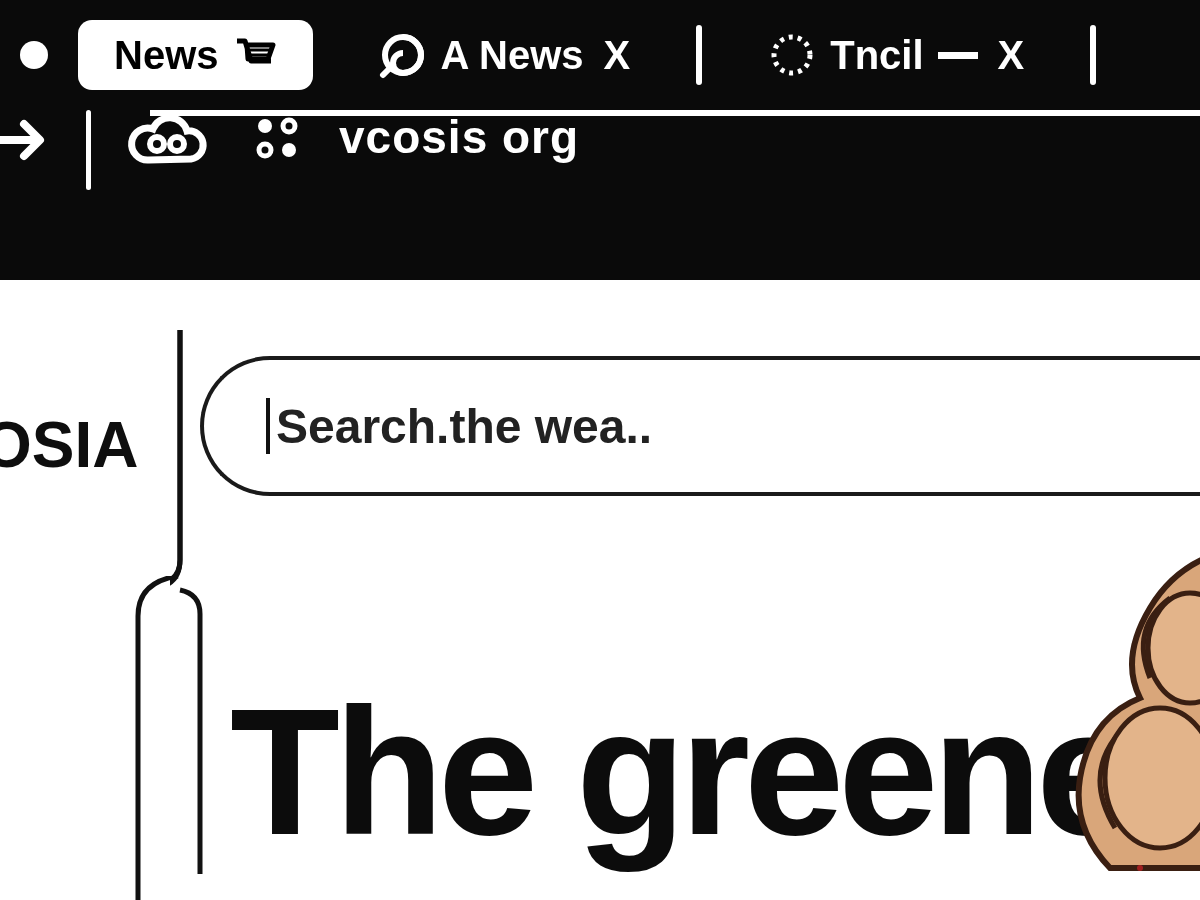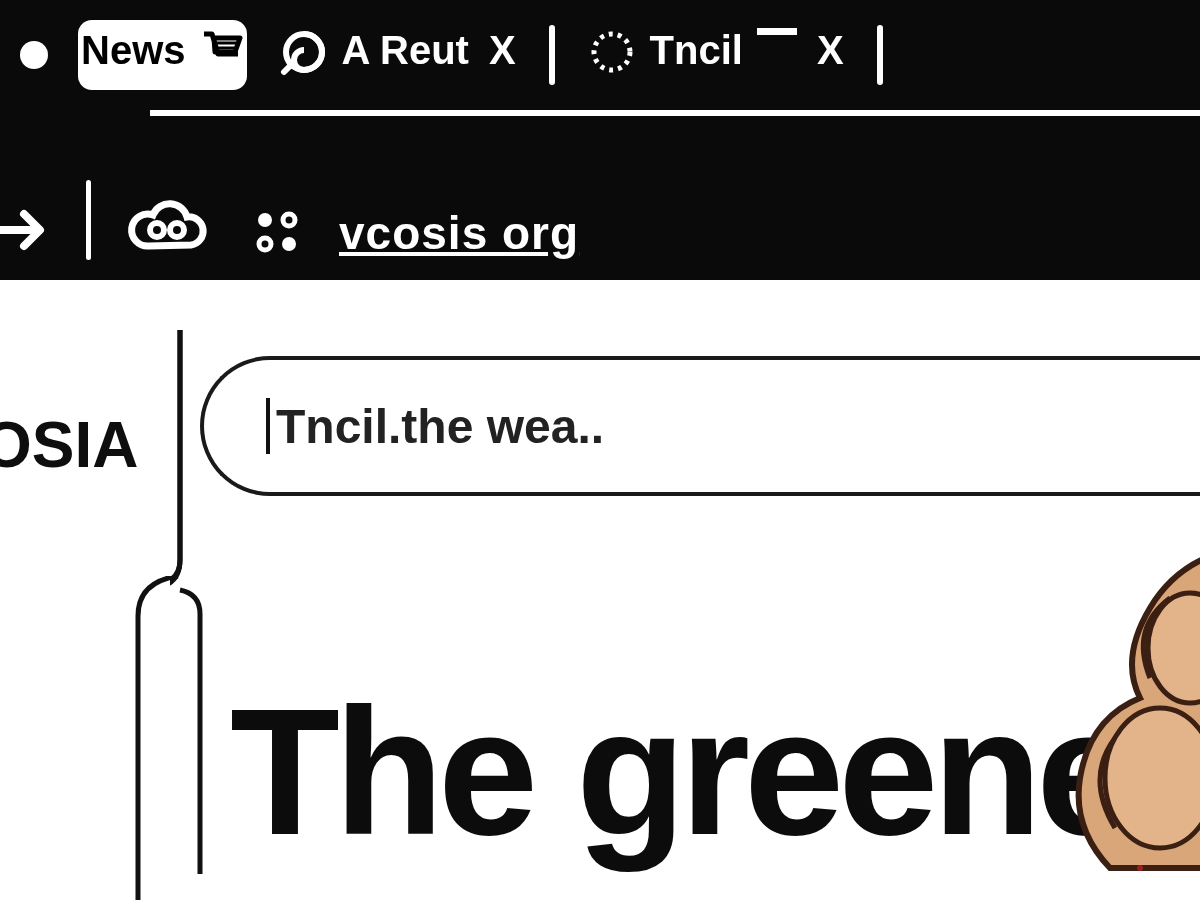--- a/index.html
+++ b/index.html
@@ -25,23 +25,23 @@
     height: 110px;
     padding-left: 20px;
     gap: 30px;
   }
   .dot {
     width: 28px; height: 28px; border-radius: 50%;
     background: #fff;
     flex-shrink: 0;
   }
   .tab {
-    display: flex; align-items: flex-start;
+    display: flex; align-items: center;
     gap: 14px;
-    padding: 8px 3px;
+    padding: 8px 36px;
     height: 70px;
     font-size: 40px;
     font-weight: 700;
     color: #fff;
     white-space: nowrap;
   }
   .tab.active {
     background: #fff;
     color: #000;
     border-radius: 14px;
@@ -52,25 +52,24 @@
   .tab-sep { width: 6px; height: 60px; background: #fff; border-radius:3px; }
 
   .tab-underline {
     position: absolute;
     left: 150px; right: 0; top: 110px;
     height: 6px; background: #fff;
   }
 
   
   .addr-row {
-    display: flex; align-items: flex-end;
+    display: flex; align-items: flex-start;
     height: 150px;
     padding-left: 0;
     gap: 34px;
-    text-decoration: underline;
   }
   .fwd-arrow {
     width: 60px; height: 60px;
     display:flex; align-items:center; justify-content:center;
     margin-left: -8px;
   }
   .vsep { width: 5px; height: 80px; background:#fff; border-radius:3px; }
   .cloud-icon, .dots-icon { display:flex; align-items:center; justify-content:center; }
   .addr-text {
     font-size: 46px;
@@ -167,21 +166,21 @@
     </div>
 
     <div class="tab">
       <span class="ticon">
         <svg width="48" height="48" viewBox="0 0 48 48">
           <circle cx="24" cy="24" r="18" fill="none" stroke="#fff" stroke-width="6"></circle>
           <path d="M24 6 a18 18 0 0 1 0 36 a10 10 0 0 1 0 -20" fill="none" stroke="#fff" stroke-width="6"></path>
           <line x1="4" y1="44" x2="14" y2="34" stroke="#fff" stroke-width="6" stroke-linecap="round"></line>
         </svg>
       </span>
-      <span>A Reut</span>
+      <span>A News</span>
       <span class="close">X</span>
     </div>
 
     <div class="tab-sep"></div>
 
     <div class="tab">
       <span class="ticon">
         <svg width="48" height="48" viewBox="0 0 48 48">
           <circle cx="24" cy="24" r="18" fill="none" stroke="#fff" stroke-width="5" stroke-dasharray="4 5"></circle>
         </svg>
@@ -236,21 +235,21 @@
   </svg>
   <svg class="panel-line" width="60" height="560" style="left:128px;top:258px">
     <path d="M50 0 q-40 6 -40 40 v300" fill="none" stroke="#111" stroke-width="5"></path>
   </svg>
 
   <div class="logo">OSIA</div>
 
   <div class="search-wrap">
     <div class="search">
       <span class="cursor"></span>
-      <span>Tncil.the wea..</span>
+      <span>Search.the wea..</span>
     </div>
   </div>
 
   <div class="headline">The greene</div>
 
   <svg class="illus" viewBox="0 0 220 340">
     <path d="M220 10
              q-60 10 -90 60
              q-30 50 -10 90
              q-50 20 -60 80

